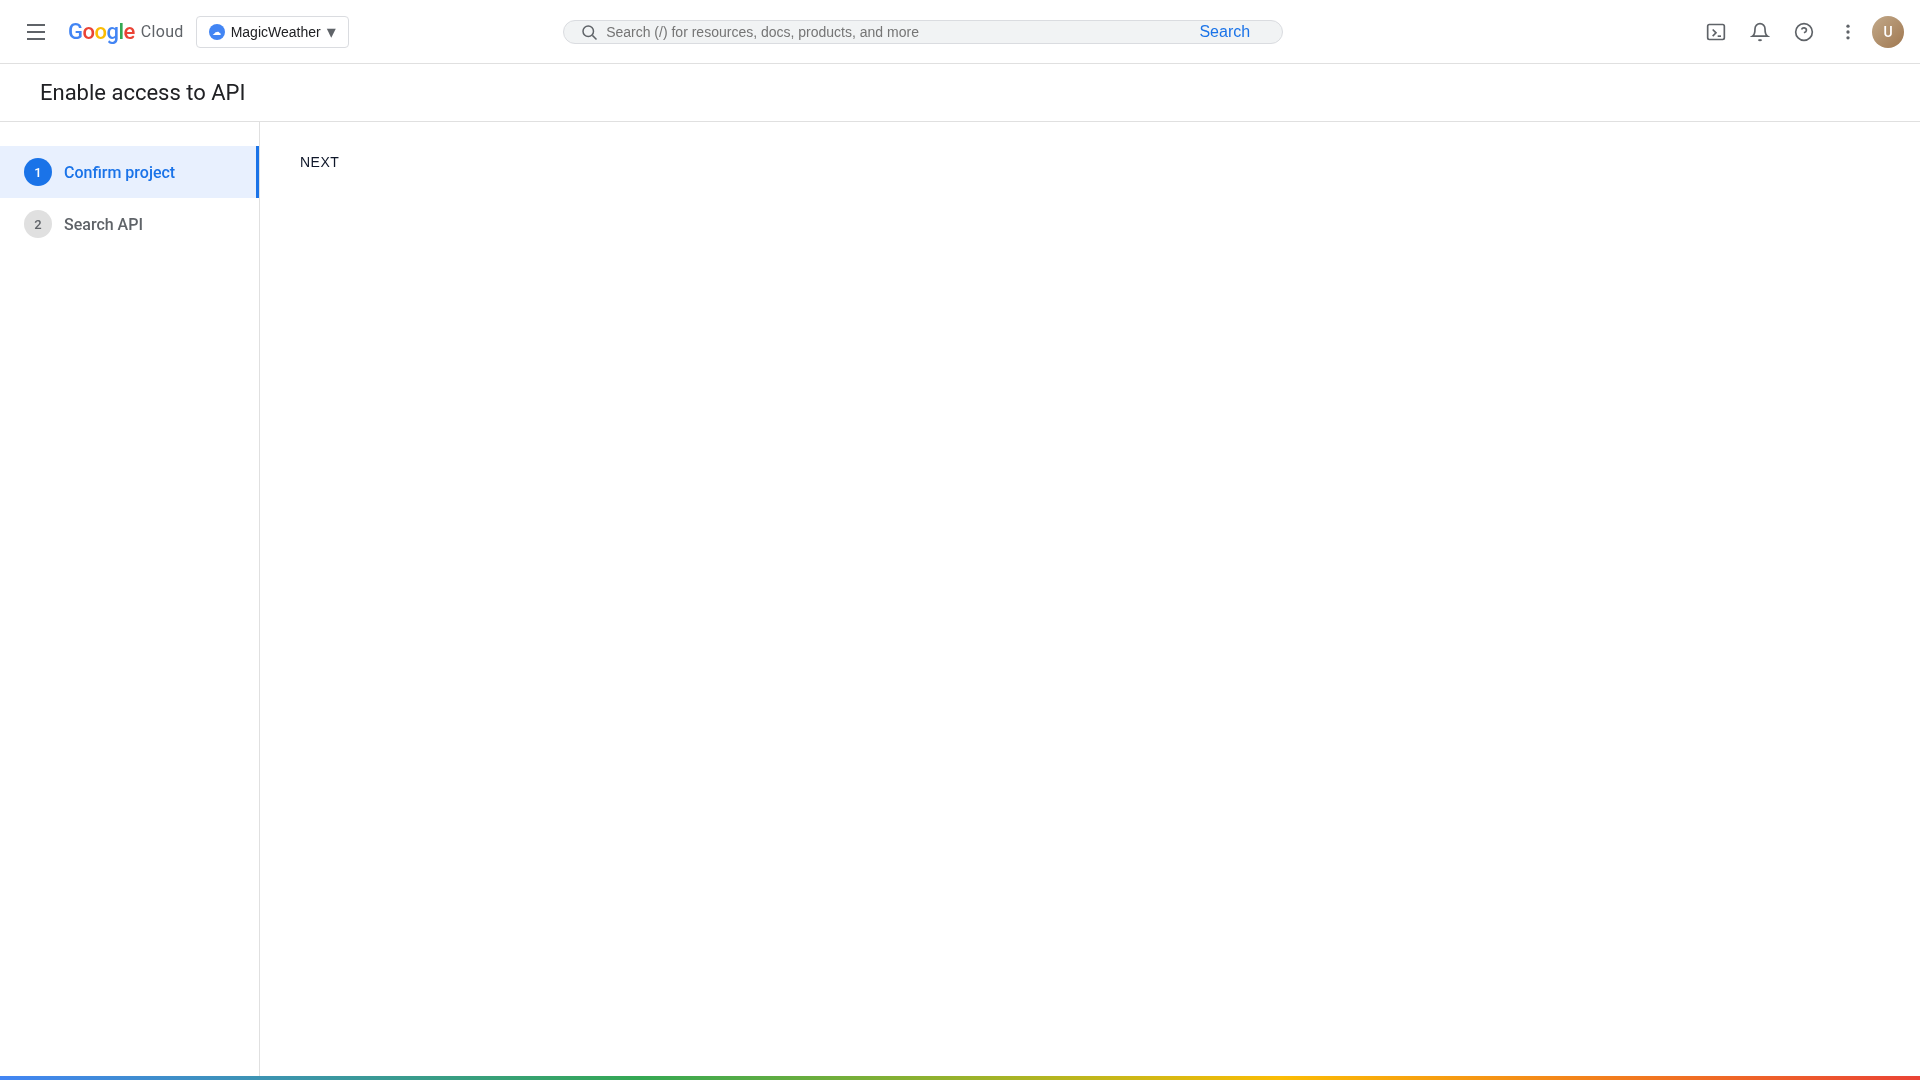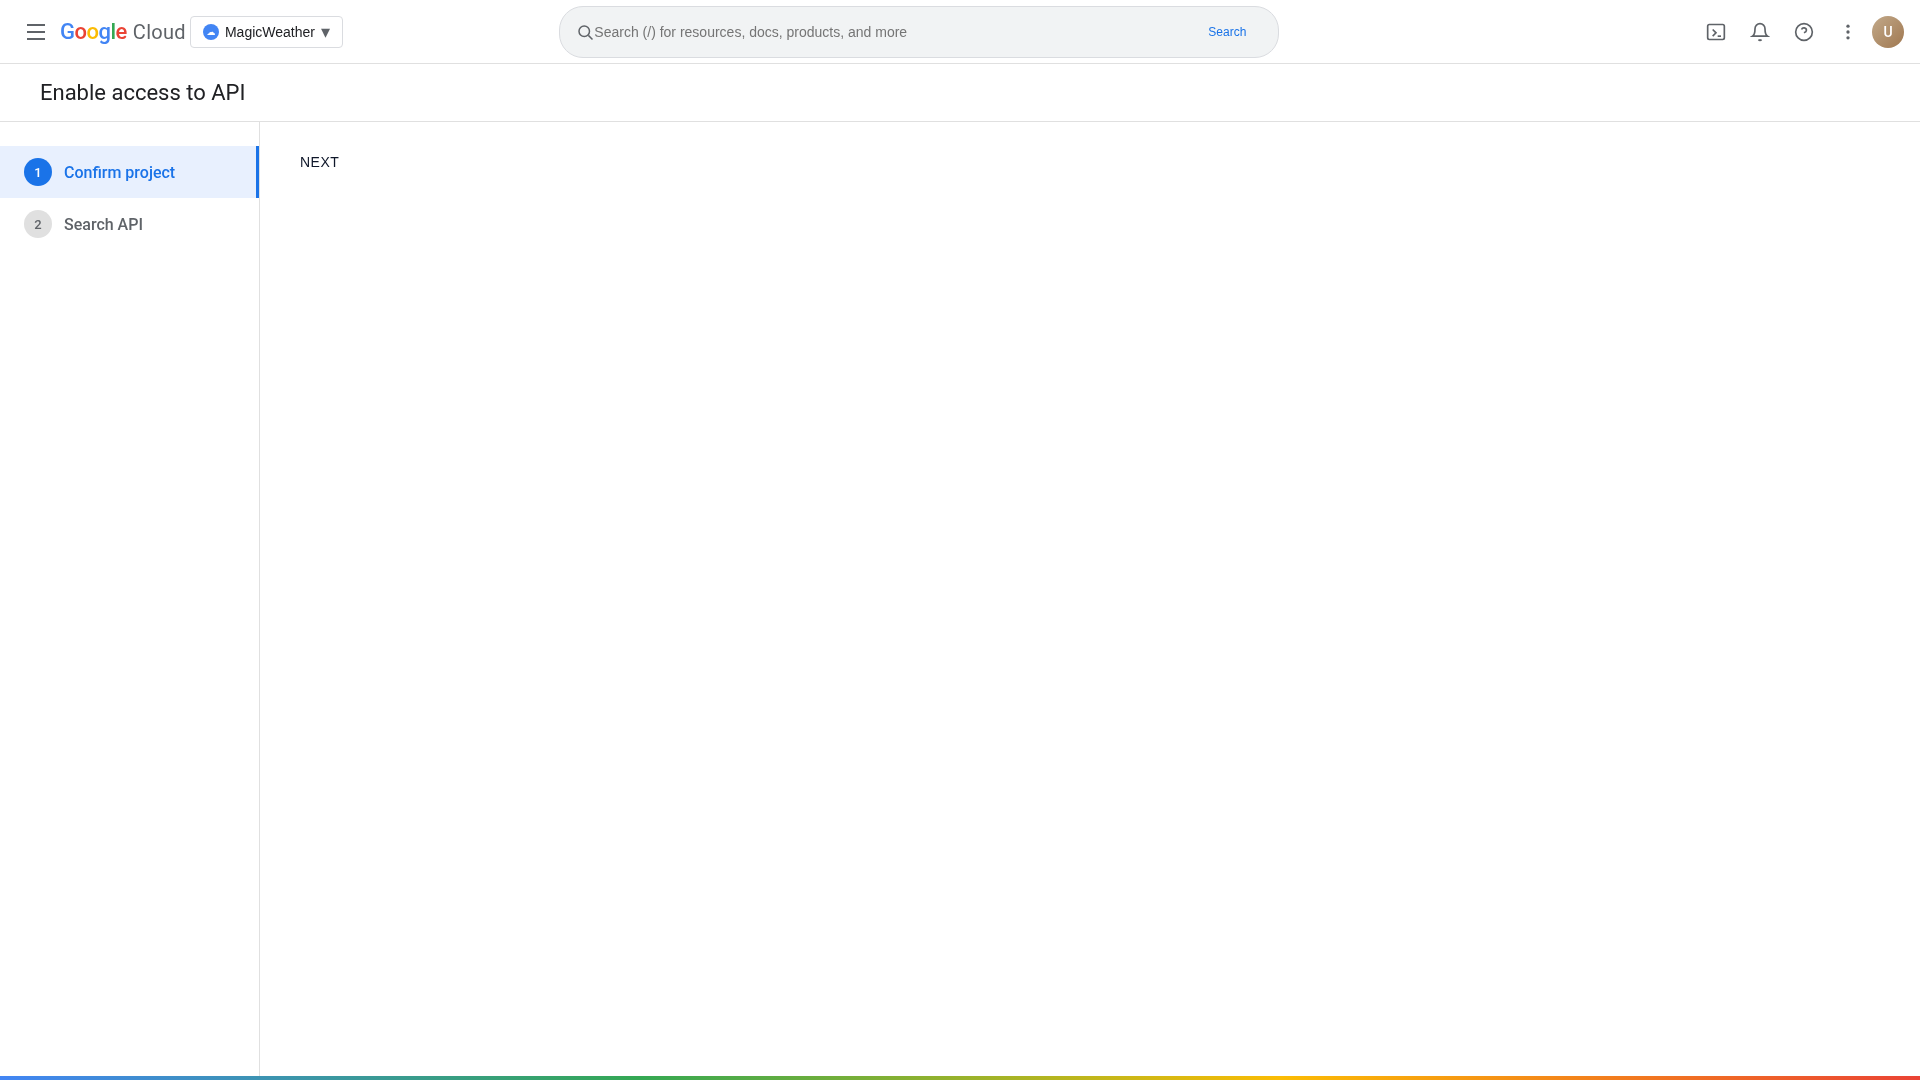--- a/index.html
+++ b/index.html
@@ -25,21 +25,21 @@
       height: 64px;
       padding: 0 16px;
       border-bottom: 1px solid #e0e0e0;
       background: #fff;
       gap: 16px;
     }
 
     .topbar-left {
       display: flex;
       align-items: center;
-      gap: 4px;
+      gap: 12px;
       flex-shrink: 0;
     }
 
     .menu-icon-btn {
       width: 40px;
       height: 40px;
       border: none;
       background: none;
       cursor: pointer;
       border-radius: 50%;
@@ -75,21 +75,21 @@
       font-weight: 500;
       letter-spacing: -0.5px;
     }
 
     .g-logo .g-blue { color: #4285f4; }
     .g-logo .g-red { color: #ea4335; }
     .g-logo .g-yellow { color: #fbbc04; }
     .g-logo .g-green { color: #34a853; }
 
     .cloud-text {
-      font-size: 20px;
+      font-size: 16px;
       color: #5f6368;
       font-weight: 400;
       letter-spacing: 0.3px;
     }
 
     .project-selector {
       display: flex;
       align-items: center;
       gap: 6px;
       padding: 6px 12px;
@@ -126,22 +126,23 @@
       max-width: 720px;
       margin: 0 auto;
     }
 
     .search-bar-inner {
       display: flex;
       align-items: center;
       border: 1px solid #dadce0;
       border-radius: 24px;
       padding: 0 16px;
-      height: 52px;
+      height: 24px;
       background: #f1f3f4;
+      gap: 8px;
     }
 
     .search-input {
       flex: 1;
       border: none;
       background: transparent;
       font-size: 14px;
       color: #202124;
       outline: none;
     }
@@ -149,21 +150,21 @@
     .search-btn {
       display: flex;
       align-items: center;
       gap: 6px;
       padding: 6px 16px;
       border: none;
       border-radius: 0 24px 24px 0;
       background: transparent;
       cursor: pointer;
       color: #1a73e8;
-      font-size: 12px;
+      font-size: 16px;
       font-weight: 500;
     }
 
     .topbar-right {
       display: flex;
       align-items: center;
       gap: 4px;
       margin-left: auto;
     }
 

